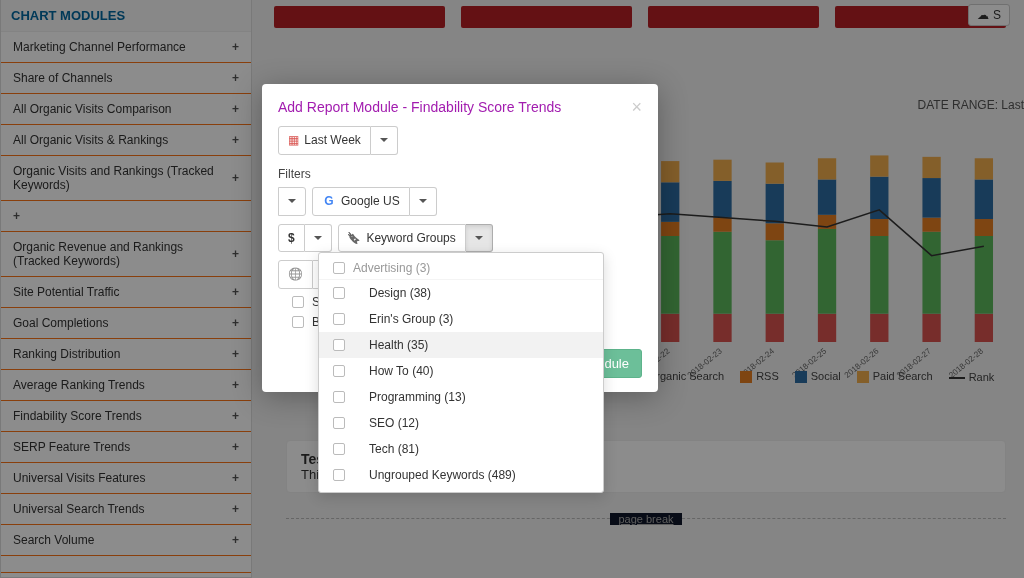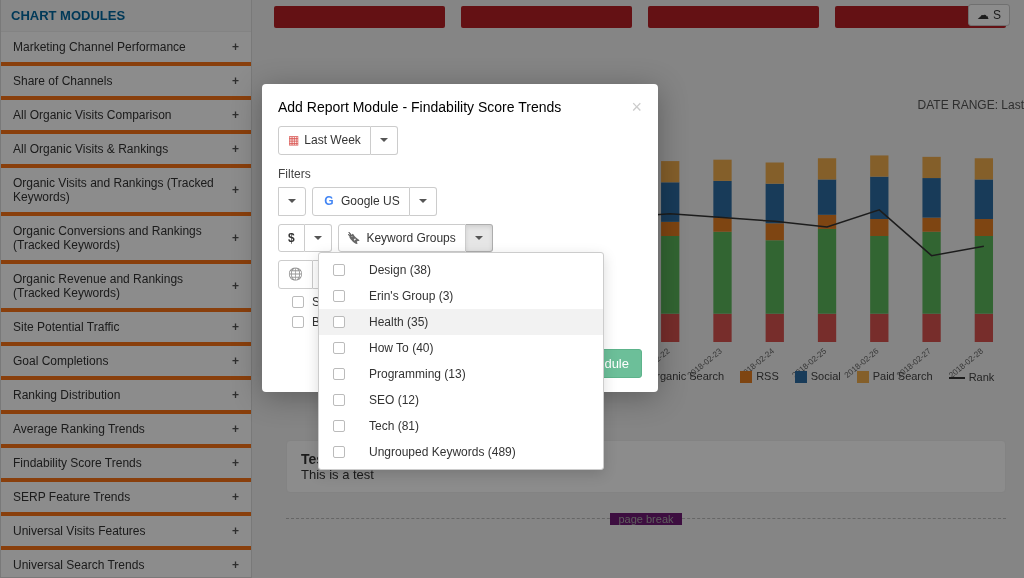--- a/index.html
+++ b/index.html
@@ -31,21 +31,21 @@
     background: #f7f7f7;
     border-bottom: 1px solid #eee;
   }
   .sidebar-item {
     display: flex;
     justify-content: space-between;
     align-items: center;
     padding: 8px 12px;
     font-size: 12px;
     color: #333;
-    border-bottom: 4px solid #f97316;
+    border-bottom: 1px solid #f97316;
     cursor: pointer;
   }
   .sidebar-item .plus { color: #555; font-weight: bold; }
   
   .main {
     position: absolute;
     left: 252px; top: 0;
     right: 0; height: 100%;
     padding: 0 18px 0 22px;
   }
@@ -76,42 +76,42 @@
     border:1px solid #eee; border-radius:4px; background:#fff;
     padding:10px 14px;
   }
   .test-box .t { font-weight:bold; font-size:14px; }
   .page-break {
     position:absolute; top: 518px; left: 286px; right: 18px;
     border-top: 1px dashed #bbb;
     text-align:center;
   }
   .page-break span {
-    position:relative; top:-8px; background:#701a75;
-    padding: 0 8px; color:#aaa; font-size:11px;
+    position:relative; top:-8px; background:#0f172a;
+    padding: 0 8px; color:#aaa; font-size:11px;text-decoration:underline;
   }
   
   .backdrop {
     position: absolute; inset:0;
     background: rgba(0,0,0,0.45);
   }
   .modal {
     position:absolute;
     left: 262px; top: 84px;
     width: 396px;
     background:#fff;
     border-radius: 4px;
     box-shadow: 0 5px 30px rgba(0,0,0,0.3);
     padding-bottom: 6px;
   }
   .modal-header {
     padding: 14px 16px 10px 16px;
     display:flex; justify-content:space-between; align-items:center;
   }
-  .modal-title { font-size: 14px; color:#000000; font-weight:500; }
+  .modal-title { font-size: 14px; color:#a21caf; font-weight:500; }
   .modal-close { color:#ccc; font-size: 18px; cursor:pointer; line-height:1; }
   .modal-body { padding: 0 16px 10px 16px; }
   .btn-group { display:inline-flex; }
   .btn {
     background:#fff; border:1px solid #ccc; padding:5px 9px;
     font-size:12px; color:#333; display:inline-flex; align-items:center; gap:5px;
     line-height:1.4; cursor:pointer;
   }
   .btn + .btn { border-left: none; }
   .btn:first-child { border-radius:3px 0 0 3px; }
@@ -203,21 +203,20 @@
       </div>
       <div class="sidebar-item">
         <span>All Organic Visits &amp; Rankings</span>
         <span class="plus">+</span>
       </div>
       <div class="sidebar-item">
         <span>Organic Visits and Rankings (Tracked Keywords)</span>
         <span class="plus">+</span>
       </div>
       <div class="sidebar-item">
-        <span>Organic Conversions and Rankings (Tracked Keywords)</span>
         <span class="plus">+</span>
       </div>
       <div class="sidebar-item">
         <span>Organic Revenue and Rankings (Tracked Keywords)</span>
         <span class="plus">+</span>
       </div>
       <div class="sidebar-item">
         <span>Site Potential Traffic</span>
         <span class="plus">+</span>
       </div>
@@ -431,20 +430,24 @@
         <span class="btn">
             <span class="bookmark-icon"></span>
             <span>Keyword Groups</span>
           </span>
         <span class="btn kw-btn-open">
             <span class="caret"></span>
           </span>
       </div>
 
       <div class="dropdown">
+        <div class="cut-top">
+          <span class="cb"></span>
+          <span>Advertising (3)</span>
+        </div>
         <div id="dd-items">
             <div class="dd-item">
               <span class="cb"></span>
               <span>Design (38)</span>
             </div>
             <div class="dd-item">
               <span class="cb"></span>
               <span>Erin's Group (3)</span>
             </div>
             <div class="dd-item hover">

